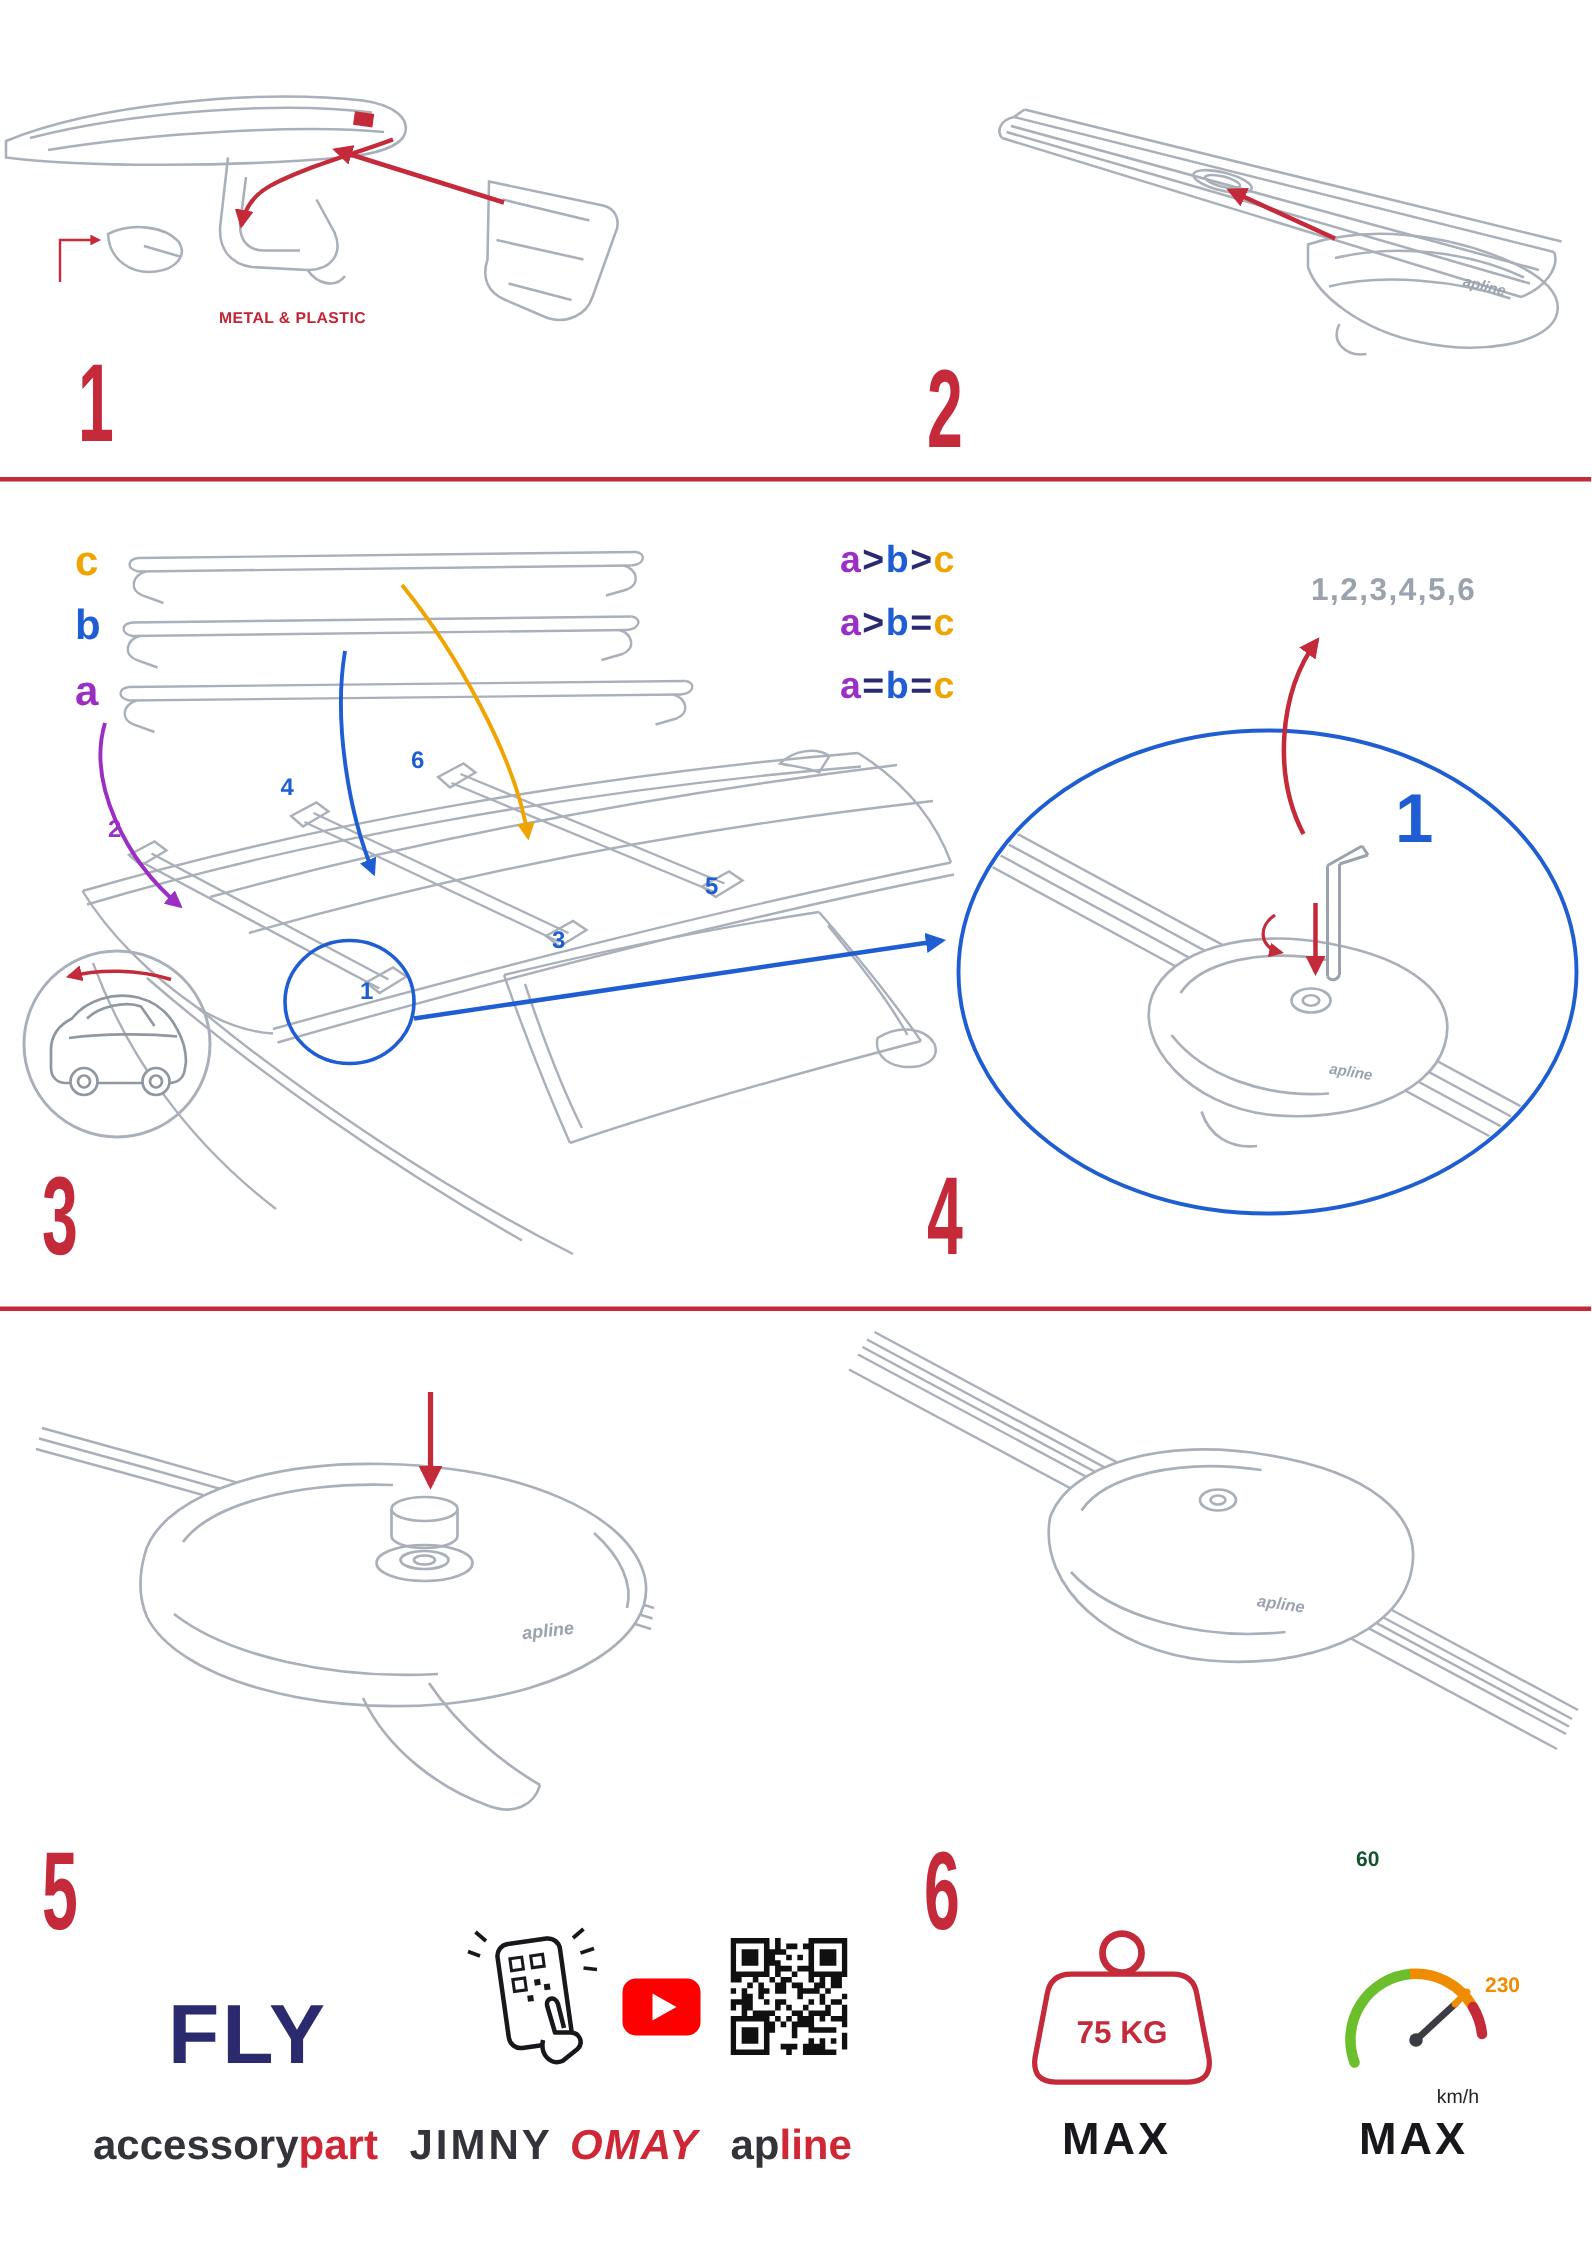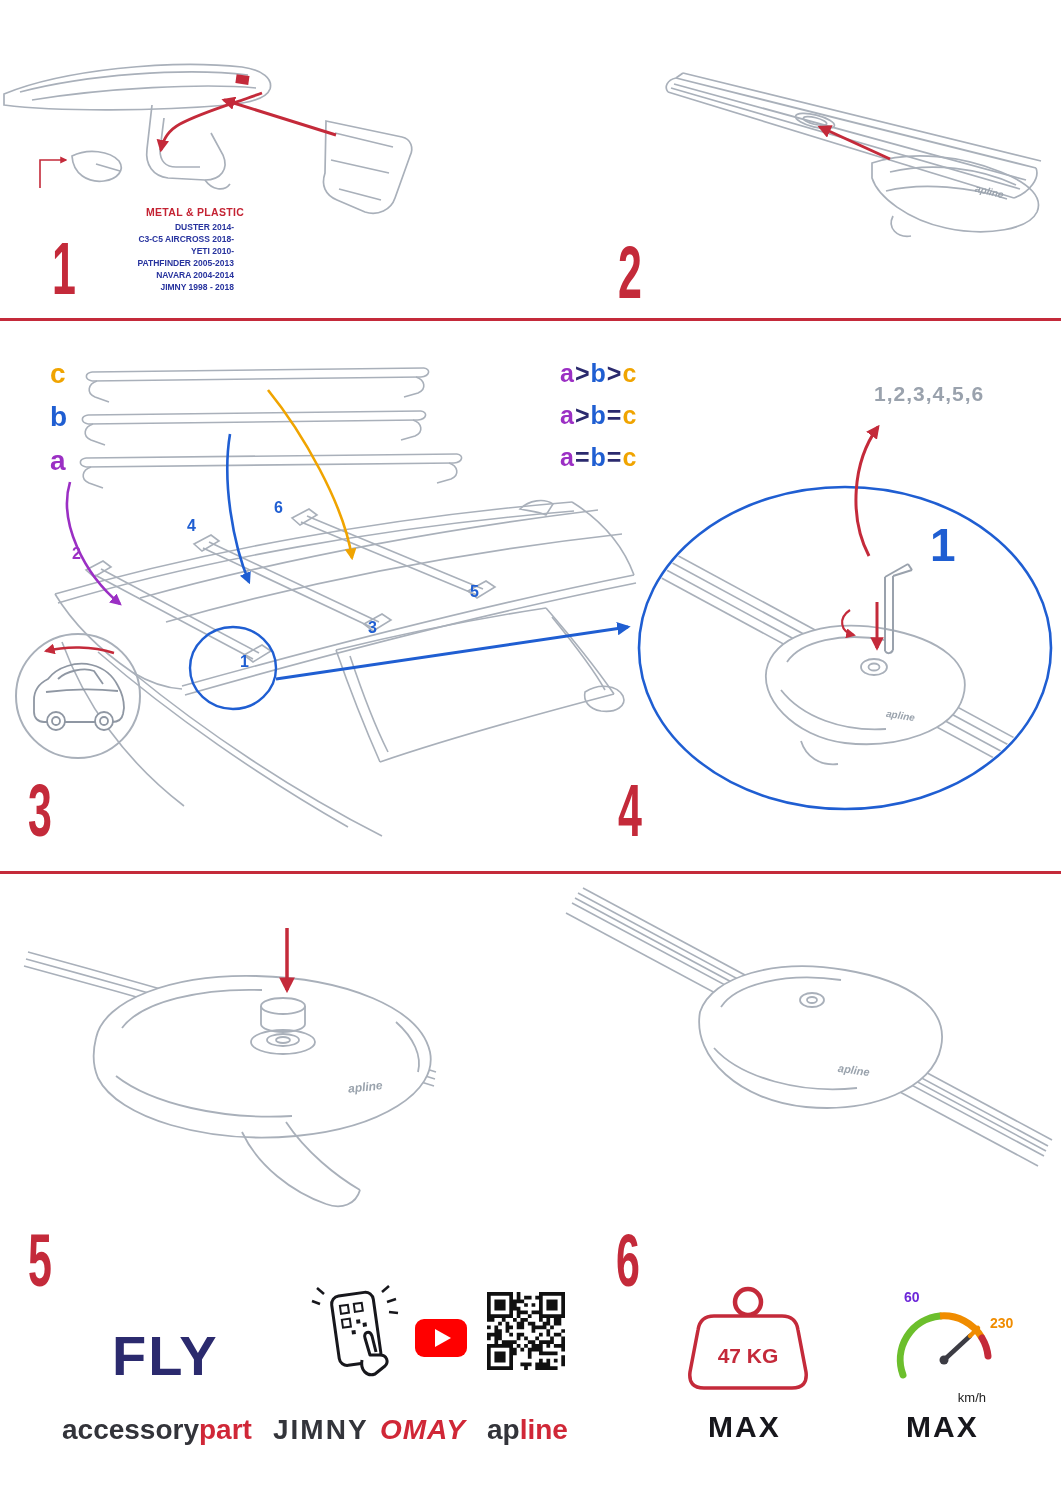--- a/index.html
+++ b/index.html
@@ -67,28 +67,20 @@
       <path d="M339,189 L381,200"></path>
     </g>
     <rect x="236" y="75" width="13" height="9" fill="#c42a3a" transform="rotate(8 242 79)"></rect>
     <g stroke="#c42a3a" fill="none">
       <path d="M336,135 L224,100" stroke-width="3" marker-end="url(#ar1)"></path>
       <path d="M262,93 C232,104 202,112 180,124 C169,130 163,139 161,150" stroke-width="2.8" marker-end="url(#ar1)"></path>
       <path d="M40,188 L40,160 L66,160" stroke-width="1.6" marker-end="url(#ar1)"></path>
     </g>
   </svg>
   <div class="material-label">METAL &amp; PLASTIC</div>
-  <div class="models">
-    <div>DUSTER 2014-</div>
-    <div>C3-C5 AIRCROSS 2018-</div>
-    <div>YETI 2010-</div>
-    <div>PATHFINDER 2005-2013</div>
-    <div>NAVARA 2004-2014</div>
-    <div>JIMNY 1998 - 2018</div>
-  </div>
   <div class="step" style="left:52px;top:232px">1</div>
 
   <svg class="panel" style="left:620px;top:40px" width="441" height="280" viewBox="620 40 441 280">
     <defs>
       <marker id="ar2" viewBox="0 0 10 10" refX="8" refY="5" markerWidth="4.5" markerHeight="4.5" orient="auto-start-reverse">
         <path d="M0,0L10,5L0,10z" fill="#c42a3a"></path>
       </marker>
     </defs>
     <g stroke="#a9b0ba" stroke-width="1.7" fill="none">
       <path d="M676,78 L1036,168"></path>
@@ -360,29 +352,29 @@
   <div class="abs" style="left:487px;top:1292px;width:78px;height:78px">
     <svg id="qr-svg" width="78" height="78" viewBox="0 0 78 78">
         <path d="M29.714285714285715,0h3.7142857142857144v3.7142857142857144h-3.7142857142857144zM29.714285714285715,3.7142857142857144h3.7142857142857144v3.7142857142857144h-3.7142857142857144zM37.142857142857146,3.7142857142857144h3.7142857142857144v3.7142857142857144h-3.7142857142857144zM40.85714285714286,3.7142857142857144h3.7142857142857144v3.7142857142857144h-3.7142857142857144zM48.285714285714285,3.7142857142857144h3.7142857142857144v3.7142857142857144h-3.7142857142857144zM26,7.428571428571429h3.7142857142857144v3.7142857142857144h-3.7142857142857144zM29.714285714285715,7.428571428571429h3.7142857142857144v3.7142857142857144h-3.7142857142857144zM33.42857142857143,7.428571428571429h3.7142857142857144v3.7142857142857144h-3.7142857142857144zM26,11.142857142857142h3.7142857142857144v3.7142857142857144h-3.7142857142857144zM37.142857142857146,11.142857142857142h3.7142857142857144v3.7142857142857144h-3.7142857142857144zM44.57142857142857,11.142857142857142h3.7142857142857144v3.7142857142857144h-3.7142857142857144zM26,14.857142857142858h3.7142857142857144v3.7142857142857144h-3.7142857142857144zM29.714285714285715,14.857142857142858h3.7142857142857144v3.7142857142857144h-3.7142857142857144zM29.714285714285715,18.571428571428573h3.7142857142857144v3.7142857142857144h-3.7142857142857144zM33.42857142857143,18.571428571428573h3.7142857142857144v3.7142857142857144h-3.7142857142857144zM37.142857142857146,18.571428571428573h3.7142857142857144v3.7142857142857144h-3.7142857142857144zM44.57142857142857,18.571428571428573h3.7142857142857144v3.7142857142857144h-3.7142857142857144zM48.285714285714285,18.571428571428573h3.7142857142857144v3.7142857142857144h-3.7142857142857144zM29.714285714285715,22.285714285714285h3.7142857142857144v3.7142857142857144h-3.7142857142857144zM40.85714285714286,22.285714285714285h3.7142857142857144v3.7142857142857144h-3.7142857142857144zM0,26h3.7142857142857144v3.7142857142857144h-3.7142857142857144zM3.7142857142857144,26h3.7142857142857144v3.7142857142857144h-3.7142857142857144zM14.857142857142858,26h3.7142857142857144v3.7142857142857144h-3.7142857142857144zM26,26h3.7142857142857144v3.7142857142857144h-3.7142857142857144zM33.42857142857143,26h3.7142857142857144v3.7142857142857144h-3.7142857142857144zM37.142857142857146,26h3.7142857142857144v3.7142857142857144h-3.7142857142857144zM52,26h3.7142857142857144v3.7142857142857144h-3.7142857142857144zM59.42857142857143,26h3.7142857142857144v3.7142857142857144h-3.7142857142857144zM66.85714285714286,26h3.7142857142857144v3.7142857142857144h-3.7142857142857144zM70.57142857142857,26h3.7142857142857144v3.7142857142857144h-3.7142857142857144zM11.142857142857142,29.714285714285715h3.7142857142857144v3.7142857142857144h-3.7142857142857144zM18.571428571428573,29.714285714285715h3.7142857142857144v3.7142857142857144h-3.7142857142857144zM29.714285714285715,29.714285714285715h3.7142857142857144v3.7142857142857144h-3.7142857142857144zM33.42857142857143,29.714285714285715h3.7142857142857144v3.7142857142857144h-3.7142857142857144zM40.85714285714286,29.714285714285715h3.7142857142857144v3.7142857142857144h-3.7142857142857144zM44.57142857142857,29.714285714285715h3.7142857142857144v3.7142857142857144h-3.7142857142857144zM55.714285714285715,29.714285714285715h3.7142857142857144v3.7142857142857144h-3.7142857142857144zM59.42857142857143,29.714285714285715h3.7142857142857144v3.7142857142857144h-3.7142857142857144zM66.85714285714286,29.714285714285715h3.7142857142857144v3.7142857142857144h-3.7142857142857144zM70.57142857142857,29.714285714285715h3.7142857142857144v3.7142857142857144h-3.7142857142857144zM0,33.42857142857143h3.7142857142857144v3.7142857142857144h-3.7142857142857144zM7.428571428571429,33.42857142857143h3.7142857142857144v3.7142857142857144h-3.7142857142857144zM18.571428571428573,33.42857142857143h3.7142857142857144v3.7142857142857144h-3.7142857142857144zM22.285714285714285,33.42857142857143h3.7142857142857144v3.7142857142857144h-3.7142857142857144zM29.714285714285715,33.42857142857143h3.7142857142857144v3.7142857142857144h-3.7142857142857144zM33.42857142857143,33.42857142857143h3.7142857142857144v3.7142857142857144h-3.7142857142857144zM44.57142857142857,33.42857142857143h3.7142857142857144v3.7142857142857144h-3.7142857142857144zM48.285714285714285,33.42857142857143h3.7142857142857144v3.7142857142857144h-3.7142857142857144zM52,33.42857142857143h3.7142857142857144v3.7142857142857144h-3.7142857142857144zM55.714285714285715,33.42857142857143h3.7142857142857144v3.7142857142857144h-3.7142857142857144zM63.142857142857146,33.42857142857143h3.7142857142857144v3.7142857142857144h-3.7142857142857144zM7.428571428571429,37.142857142857146h3.7142857142857144v3.7142857142857144h-3.7142857142857144zM11.142857142857142,37.142857142857146h3.7142857142857144v3.7142857142857144h-3.7142857142857144zM18.571428571428573,37.142857142857146h3.7142857142857144v3.7142857142857144h-3.7142857142857144zM44.57142857142857,37.142857142857146h3.7142857142857144v3.7142857142857144h-3.7142857142857144zM59.42857142857143,37.142857142857146h3.7142857142857144v3.7142857142857144h-3.7142857142857144zM74.28571428571429,37.142857142857146h3.7142857142857144v3.7142857142857144h-3.7142857142857144zM0,40.85714285714286h3.7142857142857144v3.7142857142857144h-3.7142857142857144zM3.7142857142857144,40.85714285714286h3.7142857142857144v3.7142857142857144h-3.7142857142857144zM7.428571428571429,40.85714285714286h3.7142857142857144v3.7142857142857144h-3.7142857142857144zM11.142857142857142,40.85714285714286h3.7142857142857144v3.7142857142857144h-3.7142857142857144zM22.285714285714285,40.85714285714286h3.7142857142857144v3.7142857142857144h-3.7142857142857144zM29.714285714285715,40.85714285714286h3.7142857142857144v3.7142857142857144h-3.7142857142857144zM33.42857142857143,40.85714285714286h3.7142857142857144v3.7142857142857144h-3.7142857142857144zM52,40.85714285714286h3.7142857142857144v3.7142857142857144h-3.7142857142857144zM59.42857142857143,40.85714285714286h3.7142857142857144v3.7142857142857144h-3.7142857142857144zM66.85714285714286,40.85714285714286h3.7142857142857144v3.7142857142857144h-3.7142857142857144zM70.57142857142857,40.85714285714286h3.7142857142857144v3.7142857142857144h-3.7142857142857144zM0,44.57142857142857h3.7142857142857144v3.7142857142857144h-3.7142857142857144zM7.428571428571429,44.57142857142857h3.7142857142857144v3.7142857142857144h-3.7142857142857144zM11.142857142857142,44.57142857142857h3.7142857142857144v3.7142857142857144h-3.7142857142857144zM29.714285714285715,44.57142857142857h3.7142857142857144v3.7142857142857144h-3.7142857142857144zM37.142857142857146,44.57142857142857h3.7142857142857144v3.7142857142857144h-3.7142857142857144zM48.285714285714285,44.57142857142857h3.7142857142857144v3.7142857142857144h-3.7142857142857144zM63.142857142857146,44.57142857142857h3.7142857142857144v3.7142857142857144h-3.7142857142857144zM74.28571428571429,44.57142857142857h3.7142857142857144v3.7142857142857144h-3.7142857142857144zM7.428571428571429,48.285714285714285h3.7142857142857144v3.7142857142857144h-3.7142857142857144zM14.857142857142858,48.285714285714285h3.7142857142857144v3.7142857142857144h-3.7142857142857144zM18.571428571428573,48.285714285714285h3.7142857142857144v3.7142857142857144h-3.7142857142857144zM22.285714285714285,48.285714285714285h3.7142857142857144v3.7142857142857144h-3.7142857142857144zM26,48.285714285714285h3.7142857142857144v3.7142857142857144h-3.7142857142857144zM40.85714285714286,48.285714285714285h3.7142857142857144v3.7142857142857144h-3.7142857142857144zM44.57142857142857,48.285714285714285h3.7142857142857144v3.7142857142857144h-3.7142857142857144zM52,48.285714285714285h3.7142857142857144v3.7142857142857144h-3.7142857142857144zM55.714285714285715,48.285714285714285h3.7142857142857144v3.7142857142857144h-3.7142857142857144zM59.42857142857143,48.285714285714285h3.7142857142857144v3.7142857142857144h-3.7142857142857144zM63.142857142857146,48.285714285714285h3.7142857142857144v3.7142857142857144h-3.7142857142857144zM74.28571428571429,48.285714285714285h3.7142857142857144v3.7142857142857144h-3.7142857142857144zM29.714285714285715,52h3.7142857142857144v3.7142857142857144h-3.7142857142857144zM37.142857142857146,52h3.7142857142857144v3.7142857142857144h-3.7142857142857144zM44.57142857142857,52h3.7142857142857144v3.7142857142857144h-3.7142857142857144zM48.285714285714285,52h3.7142857142857144v3.7142857142857144h-3.7142857142857144zM52,52h3.7142857142857144v3.7142857142857144h-3.7142857142857144zM59.42857142857143,52h3.7142857142857144v3.7142857142857144h-3.7142857142857144zM66.85714285714286,52h3.7142857142857144v3.7142857142857144h-3.7142857142857144zM70.57142857142857,52h3.7142857142857144v3.7142857142857144h-3.7142857142857144zM74.28571428571429,52h3.7142857142857144v3.7142857142857144h-3.7142857142857144zM26,55.714285714285715h3.7142857142857144v3.7142857142857144h-3.7142857142857144zM33.42857142857143,55.714285714285715h3.7142857142857144v3.7142857142857144h-3.7142857142857144zM40.85714285714286,55.714285714285715h3.7142857142857144v3.7142857142857144h-3.7142857142857144zM44.57142857142857,55.714285714285715h3.7142857142857144v3.7142857142857144h-3.7142857142857144zM48.285714285714285,55.714285714285715h3.7142857142857144v3.7142857142857144h-3.7142857142857144zM52,55.714285714285715h3.7142857142857144v3.7142857142857144h-3.7142857142857144zM74.28571428571429,55.714285714285715h3.7142857142857144v3.7142857142857144h-3.7142857142857144zM26,59.42857142857143h3.7142857142857144v3.7142857142857144h-3.7142857142857144zM40.85714285714286,59.42857142857143h3.7142857142857144v3.7142857142857144h-3.7142857142857144zM52,59.42857142857143h3.7142857142857144v3.7142857142857144h-3.7142857142857144zM55.714285714285715,59.42857142857143h3.7142857142857144v3.7142857142857144h-3.7142857142857144zM59.42857142857143,59.42857142857143h3.7142857142857144v3.7142857142857144h-3.7142857142857144zM63.142857142857146,59.42857142857143h3.7142857142857144v3.7142857142857144h-3.7142857142857144zM66.85714285714286,59.42857142857143h3.7142857142857144v3.7142857142857144h-3.7142857142857144zM40.85714285714286,63.142857142857146h3.7142857142857144v3.7142857142857144h-3.7142857142857144zM74.28571428571429,63.142857142857146h3.7142857142857144v3.7142857142857144h-3.7142857142857144zM52,66.85714285714286h3.7142857142857144v3.7142857142857144h-3.7142857142857144zM59.42857142857143,66.85714285714286h3.7142857142857144v3.7142857142857144h-3.7142857142857144zM66.85714285714286,66.85714285714286h3.7142857142857144v3.7142857142857144h-3.7142857142857144zM74.28571428571429,66.85714285714286h3.7142857142857144v3.7142857142857144h-3.7142857142857144zM33.42857142857143,70.57142857142857h3.7142857142857144v3.7142857142857144h-3.7142857142857144zM37.142857142857146,70.57142857142857h3.7142857142857144v3.7142857142857144h-3.7142857142857144zM40.85714285714286,70.57142857142857h3.7142857142857144v3.7142857142857144h-3.7142857142857144zM48.285714285714285,70.57142857142857h3.7142857142857144v3.7142857142857144h-3.7142857142857144zM52,70.57142857142857h3.7142857142857144v3.7142857142857144h-3.7142857142857144zM55.714285714285715,70.57142857142857h3.7142857142857144v3.7142857142857144h-3.7142857142857144zM59.42857142857143,70.57142857142857h3.7142857142857144v3.7142857142857144h-3.7142857142857144zM74.28571428571429,70.57142857142857h3.7142857142857144v3.7142857142857144h-3.7142857142857144zM37.142857142857146,74.28571428571429h3.7142857142857144v3.7142857142857144h-3.7142857142857144zM48.285714285714285,74.28571428571429h3.7142857142857144v3.7142857142857144h-3.7142857142857144zM52,74.28571428571429h3.7142857142857144v3.7142857142857144h-3.7142857142857144zM55.714285714285715,74.28571428571429h3.7142857142857144v3.7142857142857144h-3.7142857142857144zM59.42857142857143,74.28571428571429h3.7142857142857144v3.7142857142857144h-3.7142857142857144zM63.142857142857146,74.28571428571429h3.7142857142857144v3.7142857142857144h-3.7142857142857144zM66.85714285714286,74.28571428571429h3.7142857142857144v3.7142857142857144h-3.7142857142857144zM0,0h26v26h-26z M3.7142857142857144,3.7142857142857144v18.571428571428573h18.571428571428573v-18.571428571428573z M7.428571428571429,7.428571428571429h11.142857142857142v11.142857142857142h-11.142857142857142zM52,0h26v26h-26z M55.714285714285715,3.7142857142857144v18.571428571428573h18.571428571428573v-18.571428571428573z M59.42857142857143,7.428571428571429h11.142857142857142v11.142857142857142h-11.142857142857142zM0,52h26v26h-26z M3.7142857142857144,55.714285714285715v18.571428571428573h18.571428571428573v-18.571428571428573z M7.428571428571429,59.42857142857143h11.142857142857142v11.142857142857142h-11.142857142857142z" fill="#101010" fill-rule="evenodd"></path>
       </svg>
   </div>
 
   <svg class="panel" style="left:688px;top:1282px" width="122" height="112" viewBox="0 0 122 112">
     <circle cx="60" cy="20" r="13" fill="none" stroke="#c42a3a" stroke-width="4.5"></circle>
     <path d="M26,34 H94 Q108,34 110,48 L118,90 Q120,106 104,106 H16 Q0,106 2,90 L10,48 Q12,34 26,34 Z" fill="#ffffff" stroke="#c42a3a" stroke-width="3.5"></path>
   </svg>
-  <div class="weight-value">47 KG</div>
+  <div class="weight-value">75 KG</div>
   <div class="max-label" style="left:708px;top:1412px;width:80px">MAX</div>
 
   <svg class="panel" style="left:878px;top:1278px" width="134" height="120" viewBox="878 1278 134 120">
     <path d="M903,1375 A44,44 0 0 1 940,1316" stroke="#6cbf2c" stroke-width="7" fill="none" stroke-linecap="round"></path>
     <path d="M940,1316 A44,44 0 0 1 982,1338" stroke="#f08c00" stroke-width="7" fill="none"></path>
     <path d="M982,1338 A44,44 0 0 1 988,1356" stroke="#c42a3a" stroke-width="7" fill="none" stroke-linecap="round"></path>
     <path d="M944,1360 L970,1336" stroke="#3c3c44" stroke-width="4.5" stroke-linecap="round" fill="none"></path>
     <path d="M970,1336 L978,1328" stroke="#f08c00" stroke-width="4.5" stroke-linecap="round" fill="none"></path>
     <circle cx="944" cy="1360" r="4.5" fill="#3c3c44"></circle>
   </svg>
-  <div class="speed-num" style="left:904px;top:1290px;color:#6d28d9">60</div>
+  <div class="speed-num" style="left:904px;top:1232px;color:#14532d">60</div>
   <div class="speed-num" style="left:990px;top:1316px;color:#f08c00">230</div>
   <div class="kmh">km/h</div>
   <div class="max-label" style="left:906px;top:1412px;width:80px">MAX</div>
 
 </div>
 
 </body></html>

